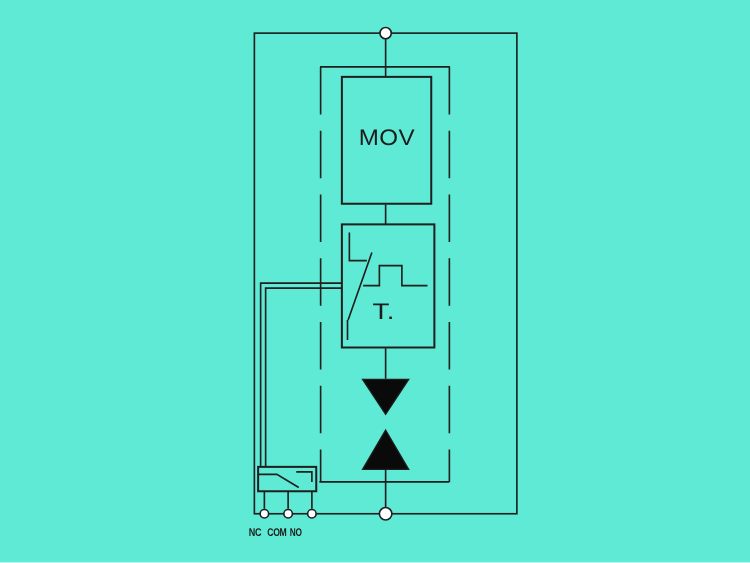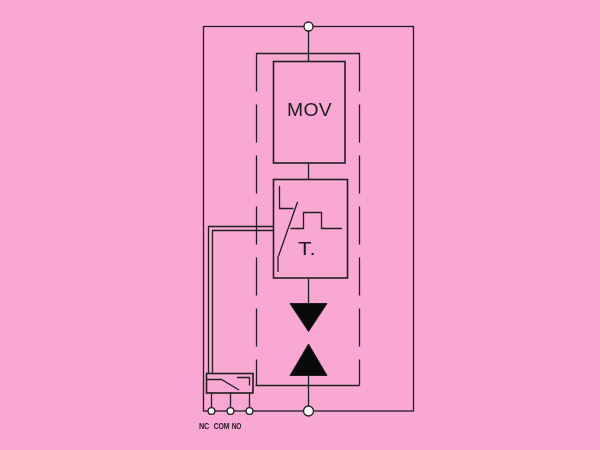--- a/index.html
+++ b/index.html
@@ -4,21 +4,21 @@
 <style>
   html, body {
     margin: 0;
     padding: 0;
     background: #ffffff;
   }
   .stage {
     position: relative;
     width: 600px;
     height: 450px;
-    background: #f9a8d4;
+    background: #5eead4;
     overflow: hidden;
   }
   svg { display: block; }
   .ln  { fill: none; stroke-width: 1.3; stroke-linecap: butt; stroke-linejoin: miter; }
   .bx  { fill: none; stroke-width: 1.6; }
   .dsh { fill: none; stroke-width: 1.3; stroke-dasharray: 38 13; }
   .term { fill: #ffffff; stroke-width: 1.3; }
   .tri  { stroke-width: 1; }
   text {
     fill: #1c1c1c;

